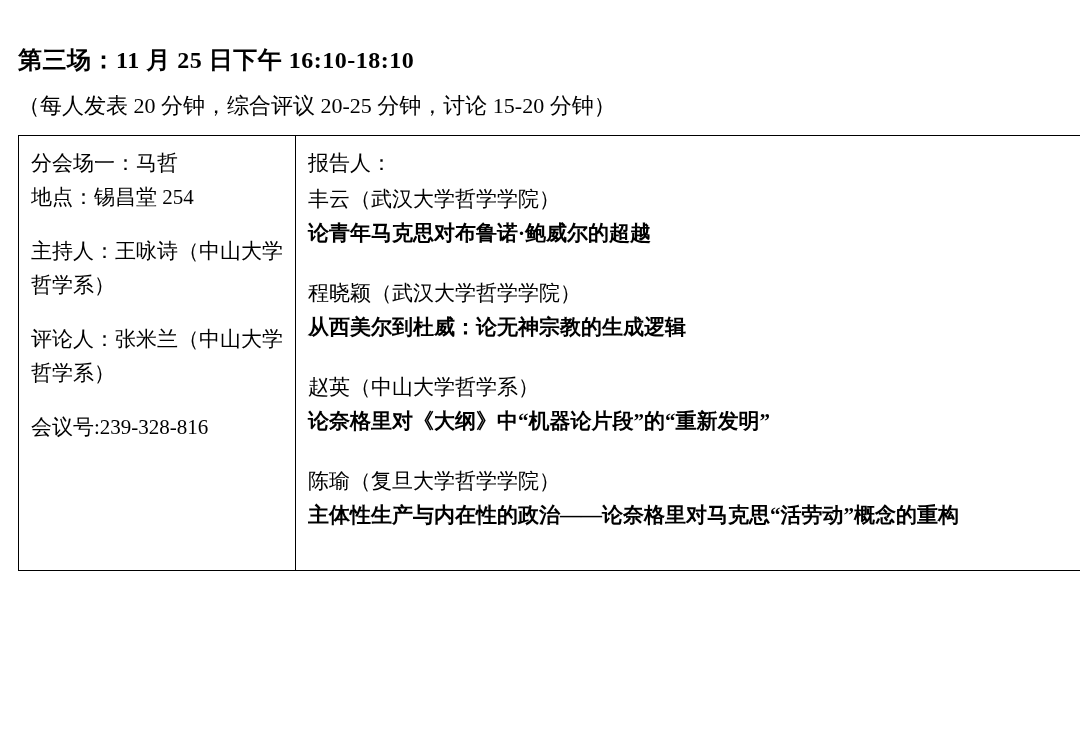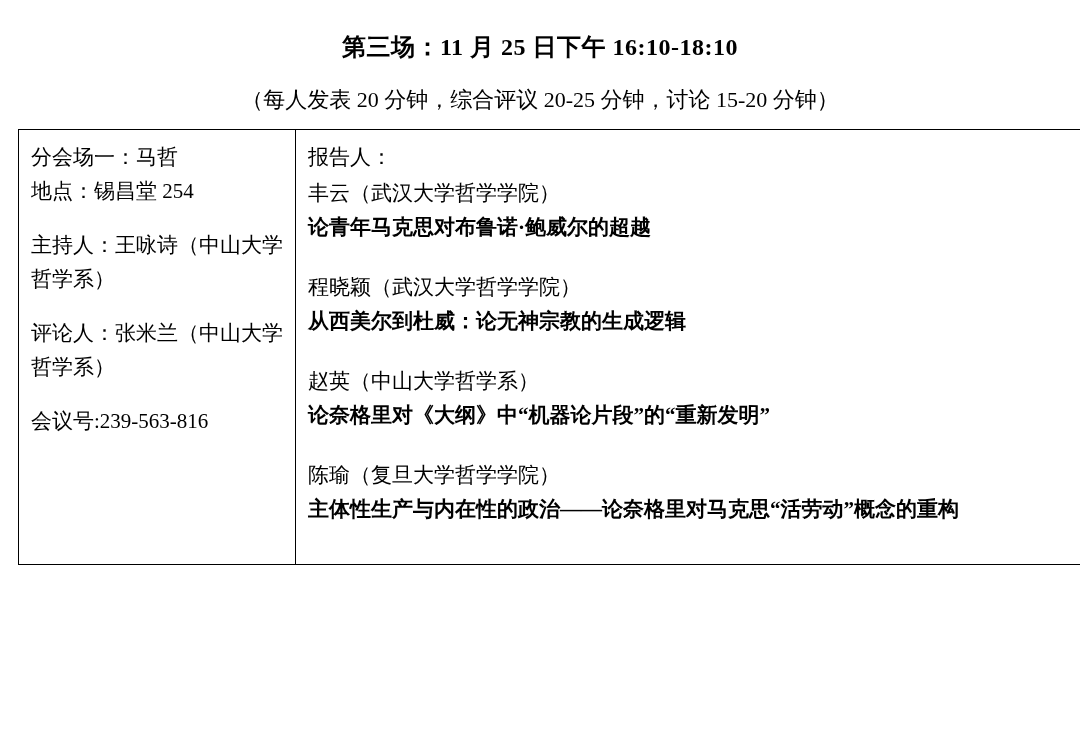--- a/index.html
+++ b/index.html
@@ -15,34 +15,34 @@
     overflow: hidden;
   }
   .page {
     position: relative;
     width: 1080px;
     height: 733px;
     box-sizing: border-box;
     padding: 0 18px;
   }
   .heading-block {
-    text-align: center;
-    padding-top: 32px;
+    text-align: left;
+    padding-top: 45px;
   }
   .session-title {
     font-size: 24px;
     font-weight: bold;
     letter-spacing: 0.5px;
     line-height: 1.25;
   }
   .session-subtitle {
     font-size: 22px;
     font-weight: normal;
     line-height: 1.35;
-    margin-top: 23px;
+    margin-top: 16px;
   }
   table.schedule {
     width: 1044px;
     margin-top: 14px;
     border-collapse: collapse;
     table-layout: fixed;
   }
   table.schedule td {
     border: 1.5px solid #000000;
     vertical-align: top;
@@ -95,21 +95,21 @@
     <tbody>
         <tr>
       <td class="col-left">
         <div class="left-line">分会场一：马哲</div>
         <div class="left-line">地点：锡昌堂 254</div>
         <div class="spacer"></div>
         <div class="left-line">主持人：王咏诗（中山大学哲学系）</div>
         <div class="spacer"></div>
         <div class="left-line">评论人：张米兰（中山大学哲学系）</div>
         <div class="spacer"></div>
-        <div class="left-line">会议号:239-563-816</div>
+        <div class="left-line">会议号:239-328-816</div>
       </td>
       <td class="col-right">
         <div class="reporter-label">报告人：</div>
         <div class="talk-block">
           <div class="talk-author">丰云（武汉大学哲学学院）</div>
           <div class="talk-title">论青年马克思对布鲁诺·鲍威尔的超越</div>
         </div>
         <div class="talk-block">
           <div class="talk-author">程晓颖（武汉大学哲学学院）</div>
           <div class="talk-title">从西美尔到杜威：论无神宗教的生成逻辑</div>

